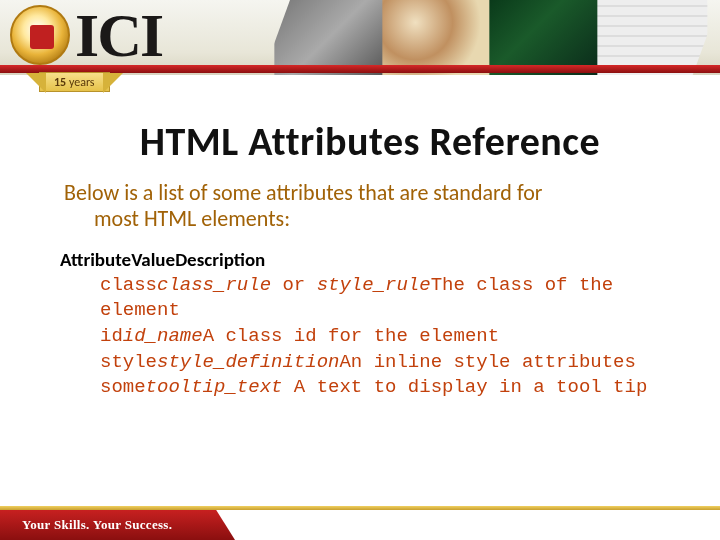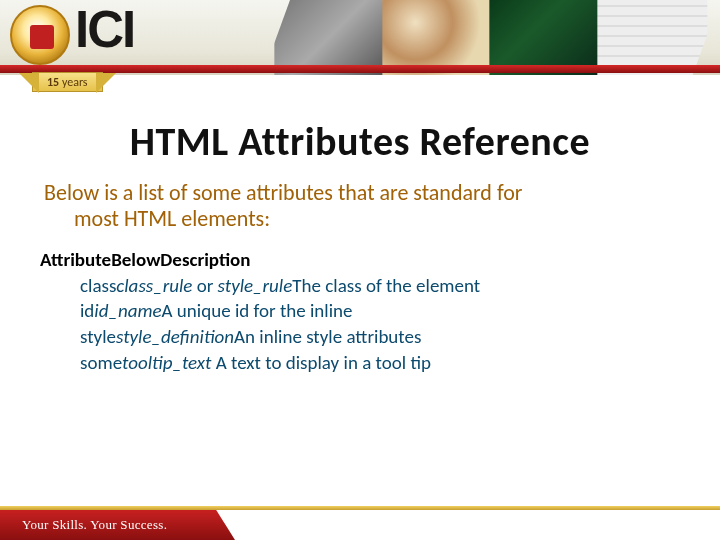--- a/index.html
+++ b/index.html
@@ -66,30 +66,30 @@
     content:"";
     position:absolute;
     left:18px; top:18px;
     width:24px; height:24px;
     background:#c02020;
     border-radius:3px;
   }
   .ici-text {
     position:absolute;
     left:75px; top:0px;
-    font-size:51px;
+    font-size:62px;
     font-weight:900;
     letter-spacing:-2px;
     color:#1b1918;
-    font-family: Liberation Sans, sans-serif;
+    font-family: Liberation Serif, serif;
     z-index:2;
   }
   .ribbon {
     position:absolute;
-    left:32px; top:72px;
+    left:39px; top:72px;
     z-index:4;
   }
   .ribbon-body{
     background:linear-gradient(to bottom,#f7e08a,#e6c24a);
     border:1px solid #b8922a;
     padding:2px 14px;
     font-size:12px;
     font-weight:bold;
     color:#5a3a0a;
     position:relative;
@@ -98,21 +98,21 @@
     content:"";
     position:absolute;
     top:0;
     border:10px solid transparent;
   }
   .ribbon-body::before{ left:-14px; border-right-color:#d6b23a; border-top-color:#d6b23a; }
   .ribbon-body::after { right:-14px; border-left-color:#d6b23a; border-top-color:#d6b23a; }
 
   
   .content {
-    padding: 24px 40px 0 40px;
+    padding: 24px 40px 0 60px;
   }
   h1.title {
     font-size:40px;
     font-weight:700;
     text-align:center;
     color:#111;
     margin: 18px 0 14px 0;
     letter-spacing:0.5px;
   }
   .intro {
@@ -126,22 +126,23 @@
 
   .tbl-header {
     font-size:19px;
     font-weight:700;
     color:#000;
     margin-bottom:2px;
   }
   .tbl-rows {
     padding-left:40px;
     font-size:19px;
-    color:#0c4a6e;
+    color:#c2410c;
     line-height:1.35;
+    font-family:Liberation Mono, monospace;
   }
   .tbl-rows .row span.ital { font-style:italic; }
 
   
   .footer {
     position:absolute;
     left:0; right:0; bottom:0;
     height:34px;
   }
   .footer .gold-line{
@@ -152,20 +153,21 @@
   }
   .footer .red-bar{
     position:absolute;
     left:0; bottom:0;
     width:235px; height:30px;
     background:linear-gradient(to bottom,#c72020 0%, #8a0f0f 100%);
     clip-path: polygon(0 0, 92% 0, 100% 100%, 0 100%);
     display:flex;
     align-items:center;
     padding-left:22px;
+    font-weight:bold;
   }
   .footer .tagline{
     color:#fff;
     font-size:13px;
     letter-spacing:0.3px;
     font-family: Georgia, serif;
   }
 </style>
 </head>
 <body>
@@ -190,29 +192,29 @@
 
 <div class="content">
   <h1 class="title">HTML Attributes Reference</h1>
 
   <p class="intro">
     <span>Below is a list of some attributes that are standard for</span>
     <span class="line2">most HTML elements:</span>
   </p>
 
   <div class="tbl-header">
-    <span>Attribute</span><span>Below</span><span>Description</span>
+    <span>Attribute</span><span>Value</span><span>Description</span>
   </div>
 
   <div class="tbl-rows">
     <div class="row">
       <span>class</span><span class="ital">class_rule</span><span> or </span><span class="ital">style_rule</span><span>The class of the element</span>
     </div>
     <div class="row">
-      <span>id</span><span class="ital">id_name</span><span>A unique id for the inline</span>
+      <span>id</span><span class="ital">id_name</span><span>A class id for the element</span>
     </div>
     <div class="row">
       <span>style</span><span class="ital">style_definition</span><span>An inline style attributes</span>
     </div>
     <div class="row">
       <span>some</span><span class="ital">tooltip_text </span><span>A text to display in a tool tip</span>
     </div>
   </div>
 </div>
 

